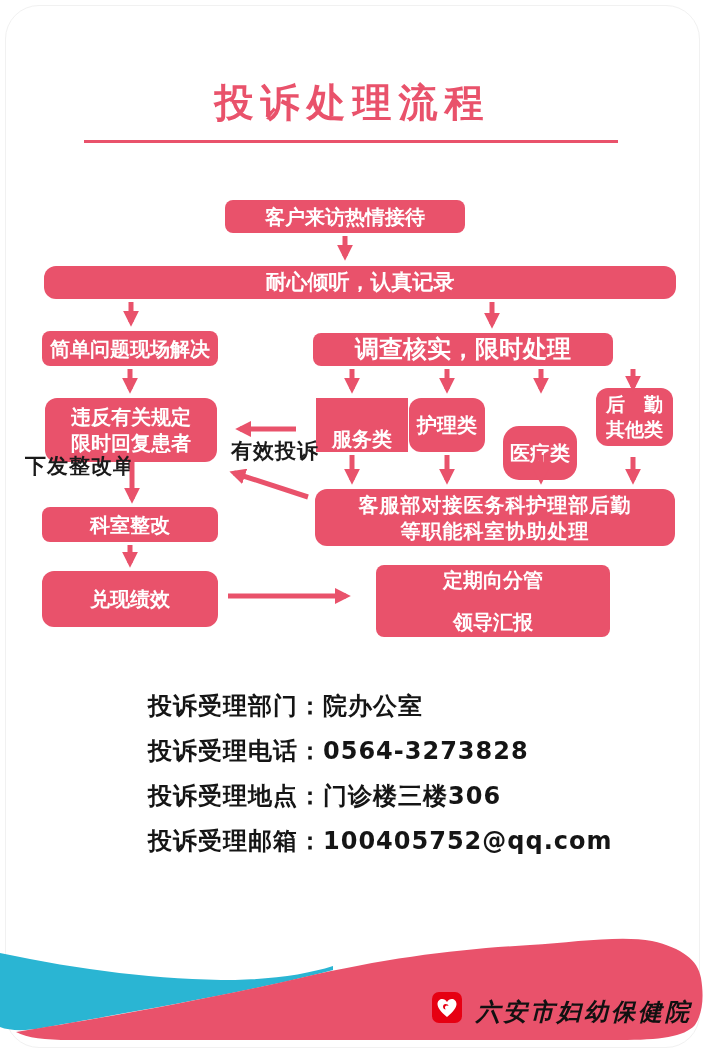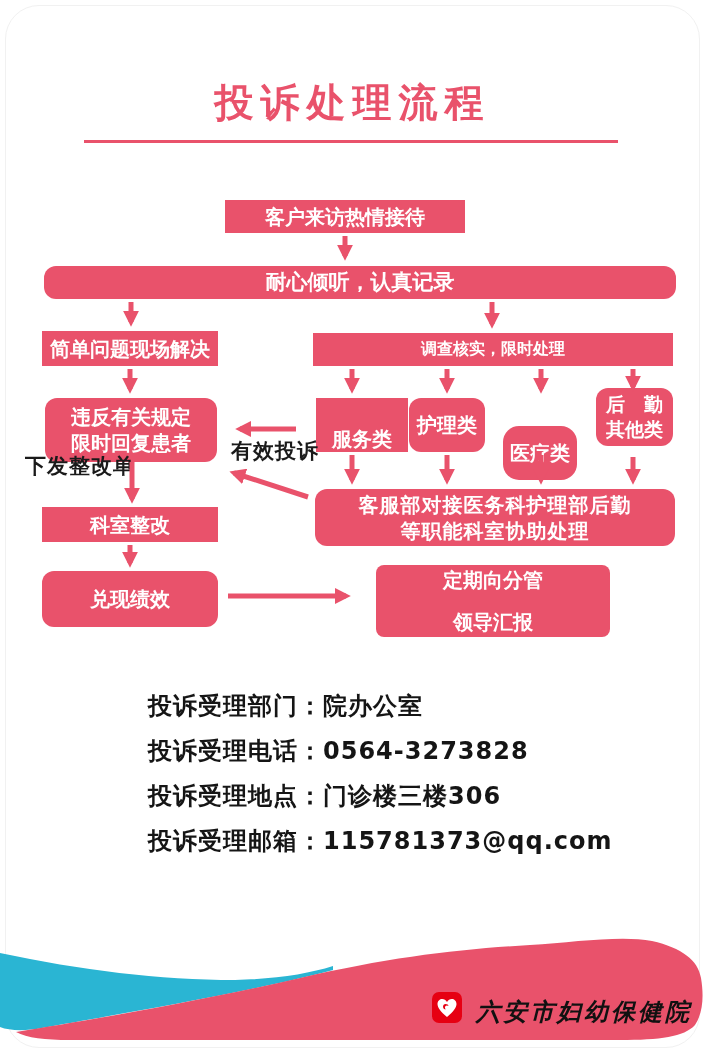--- a/index.html
+++ b/index.html
@@ -14,21 +14,21 @@
   }
   .poster-title{
     position:absolute;left:0;top:76px;width:705px;text-align:center;
     font-size:39px;font-weight:800;letter-spacing:7px;color:#e9526b;margin:0;
   }
   .title-rule{
     position:absolute;left:84px;top:140px;width:534px;height:3px;background:#e9526b;
   }
   .node{
     position:absolute;background:#e9526b;color:#ffffff;font-weight:700;
-    border-radius:0;display:flex;flex-direction:column;
+    border-radius:8px;display:flex;flex-direction:column;
     align-items:center;justify-content:center;text-align:center;
     line-height:1.3;
   }
   .node span{display:block;}
   .edge-label{
     position:absolute;color:#1a1a1a;font-weight:600;font-size:21px;letter-spacing:1px;
   }
   .arrows{position:absolute;left:0;top:0;pointer-events:none;}
   .contact{
     position:absolute;left:148px;top:684px;color:#151515;font-weight:700;
@@ -58,21 +58,21 @@
 </div>
 
 <div class="node" style="left:44px;top:266px;width:632px;height:33px;font-size:21px;border-radius:12px;">
   <span>耐心倾听，认真记录</span>
 </div>
 
 <div class="node" style="left:42px;top:331px;width:176px;height:35px;font-size:20px;">
   <span>简单问题现场解决</span>
 </div>
 
-<div class="node" style="left:313px;top:333px;width:360px;height:33px;font-size:16px;">
+<div class="node" style="left:313px;top:333px;width:300px;height:33px;font-size:24px;">
   <span>调查核实，限时处理</span>
 </div>
 
 <div class="node" style="left:316px;top:398px;width:92px;height:54px;font-size:20px;border-radius:0;justify-content:flex-end;">
   <span>服务类</span>
 </div>
 
 <div class="node" style="left:409px;top:398px;width:76px;height:54px;font-size:20px;border-radius:12px;">
   <span>护理类</span>
 </div>
@@ -136,21 +136,21 @@
     <path d="M132,462 L132,499" marker-end="url(#ah)"></path>
     <path d="M130,545 L130,563" marker-end="url(#ah)"></path>
     <path d="M228,596 L346,596" marker-end="url(#ah)"></path>
   </g>
 </svg>
 
 <div class="contact">
   <div>投诉受理部门：院办公室</div>
   <div>投诉受理电话：0564-3273828</div>
   <div>投诉受理地点：门诊楼三楼306</div>
-  <div>投诉受理邮箱：115781373@qq.com</div>
+  <div>投诉受理邮箱：100405752@qq.com</div>
 </div>
 
 <svg class="waves" width="705" height="185" viewBox="0 0 705 185">
   <path d="M0,85 C80,102 160,112 235,112 C275,111 308,106 333,98 L333,102 C260,122 120,146 42,160 C26,163 10,163 0,159 Z" fill="#2ab5d3"></path>
   <path d="M16,164 C90,152 200,133 300,110 C390,89 460,81 530,77 C575,74 622,67 652,73 C682,80 698,92 701,110 C704,128 703,145 695,157 C684,169 660,172 620,172 L70,172 C45,172 27,170 16,164 Z" fill="#e9526b"></path>
 </svg>
 
 <div class="logo-badge">
   <svg width="24" height="24" viewBox="0 0 24 24">
     <path d="M12 21 C5.5 15.5 2.5 11.5 2.5 8 C2.5 5 4.8 3 7.2 3 C9.2 3 10.9 4.2 12 6 C13.1 4.2 14.8 3 16.8 3 C19.2 3 21.5 5 21.5 8 C21.5 11.5 18.5 15.5 12 21 Z" fill="#ffffff"></path>

